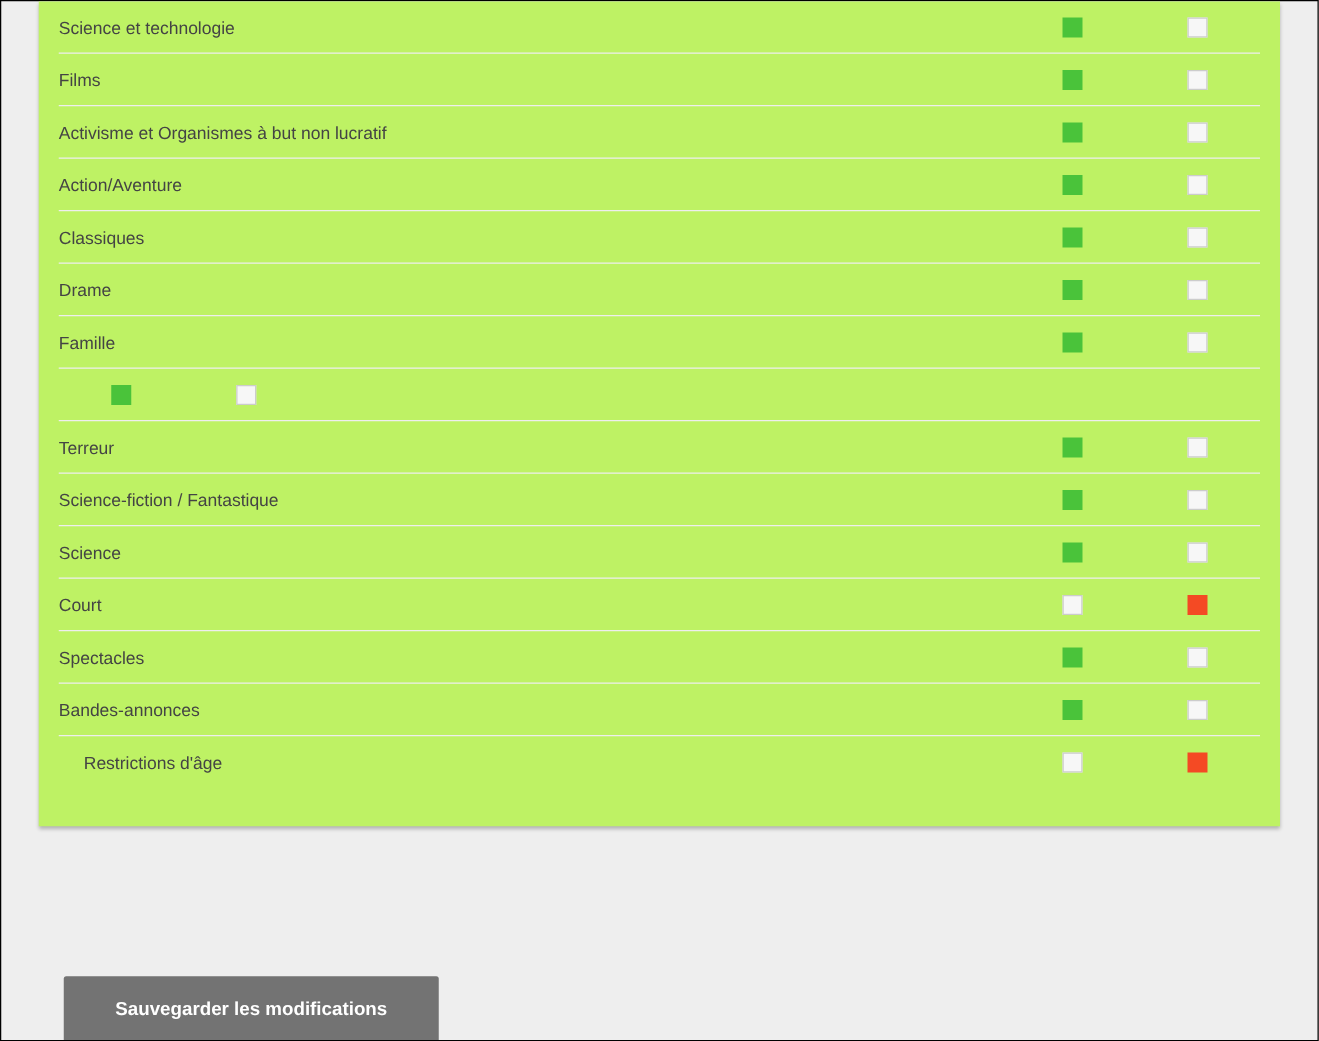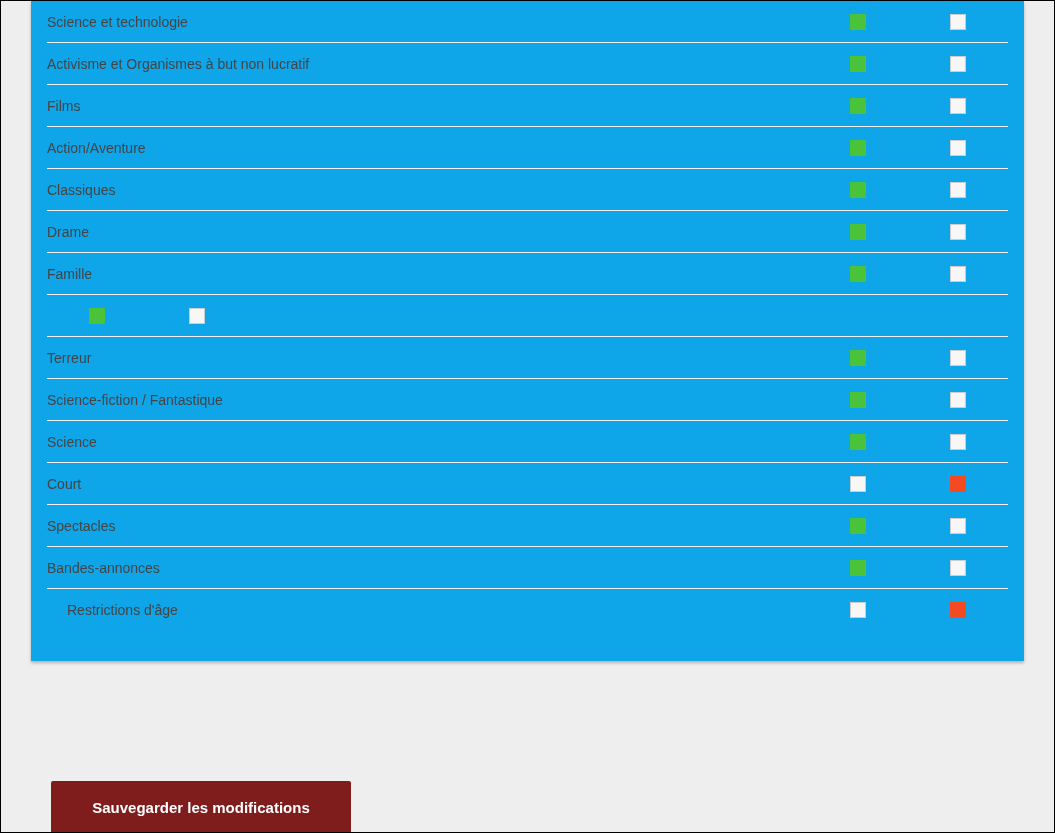--- a/index.html
+++ b/index.html
@@ -17,21 +17,21 @@
       border: 1px solid #000;
       position: relative;
       background: #eee;
       overflow: hidden;
     }
     .panel {
       position: absolute;
       left: 30px;
       right: 30px;
       top: 0;
-      background: #0ea5e9;
+      background: #bef264;
       box-shadow: 0 2px 3px rgba(0,0,0,0.25);
       padding: 0 16px 30px 16px;
     }
     .row {
       display: flex;
       align-items: center;
       height: 42px;
       border-bottom: 1px solid #eee;
     }
     .row:last-child { border-bottom: none; margin-left: 20px; }
@@ -57,21 +57,21 @@
       background: #4ac33a;
     }
     .checkbox.red {
       border: none;
       background: #f44a24;
     }
     .save-btn {
       position: absolute;
       left: 50px;
       top: 780px;
-      background: #7f1d1d;
+      background: #737373;
       color: #fff;
       font-weight: bold;
       font-size: 15px;
       height: 53px;
       width: 300px;
       border: none;
       display: flex;
       align-items: center;
       justify-content: center;
       cursor: pointer;
@@ -86,30 +86,30 @@
       <div class="row">
         <div class="row-label">Science et technologie</div>
         <div class="col-check">
           <span class="checkbox green"></span>
         </div>
         <div class="col-check">
           <span class="checkbox"></span>
         </div>
       </div>
       <div class="row">
+        <div class="row-label">Films</div>
+        <div class="col-check">
+          <span class="checkbox green"></span>
+        </div>
+        <div class="col-check">
+          <span class="checkbox"></span>
+        </div>
+      </div>
+      <div class="row">
         <div class="row-label">Activisme et Organismes à but non lucratif</div>
-        <div class="col-check">
-          <span class="checkbox green"></span>
-        </div>
-        <div class="col-check">
-          <span class="checkbox"></span>
-        </div>
-      </div>
-      <div class="row">
-        <div class="row-label">Films</div>
         <div class="col-check">
           <span class="checkbox green"></span>
         </div>
         <div class="col-check">
           <span class="checkbox"></span>
         </div>
       </div>
       <div class="row">
         <div class="row-label">Action/Aventure</div>
         <div class="col-check">

